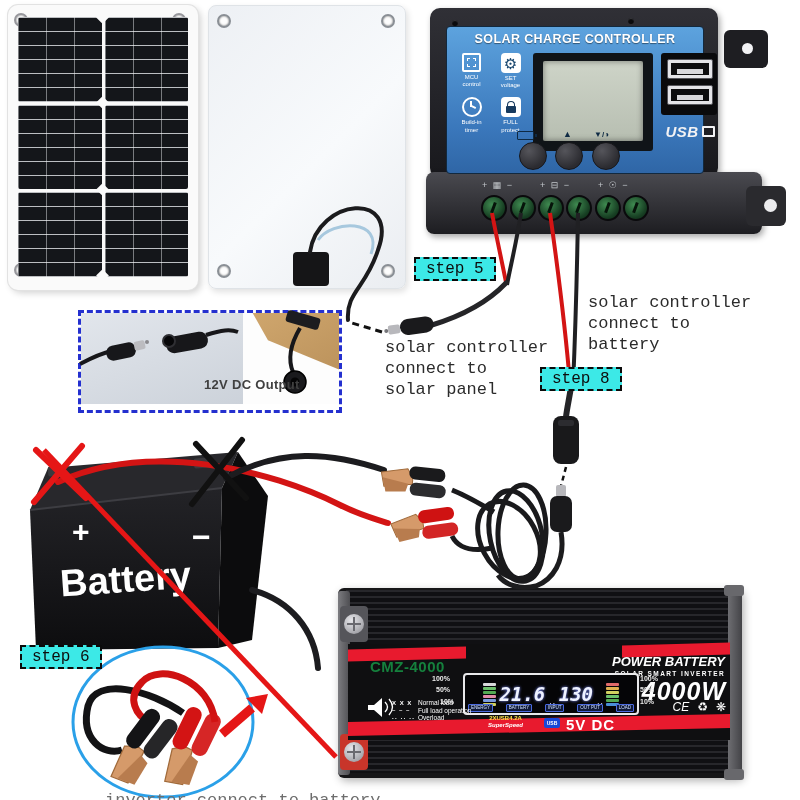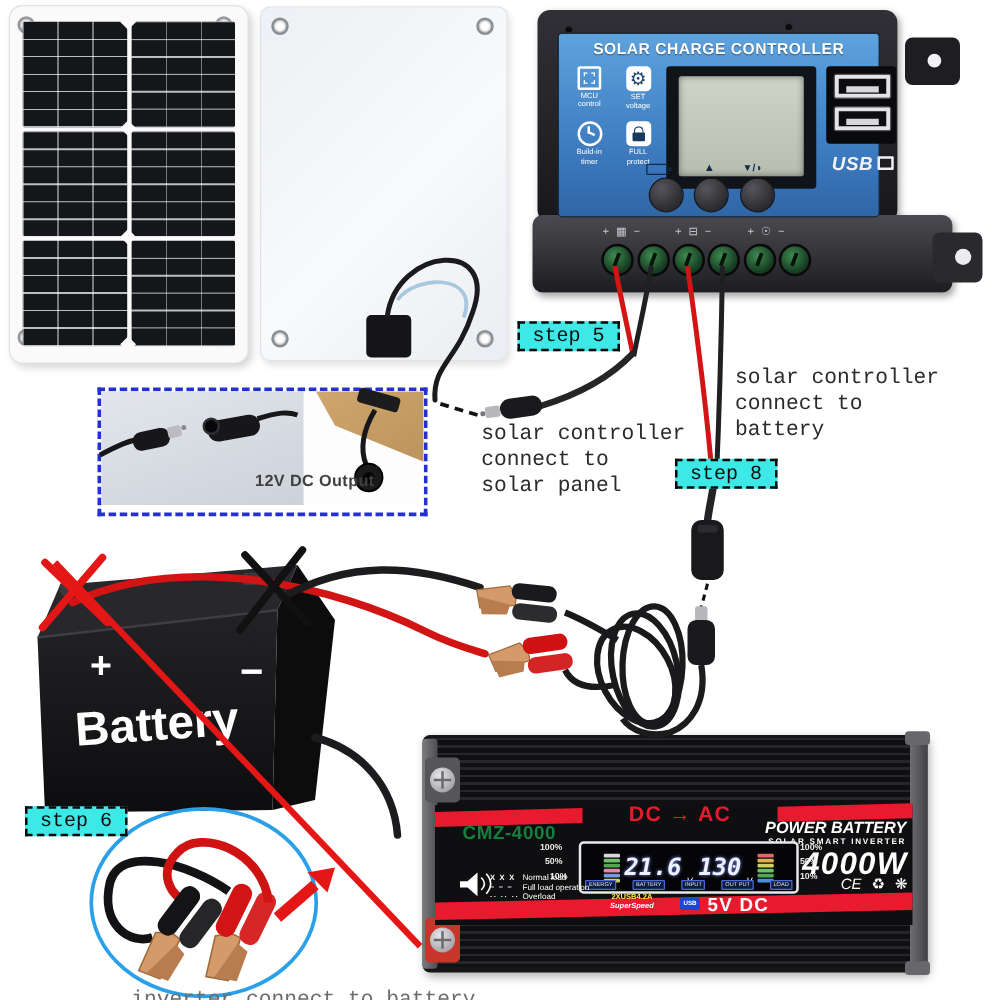--- a/index.html
+++ b/index.html
@@ -266,21 +266,20 @@
     <span class="tab" style="right:-2px;bottom:-2px"></span>
     <div class="bolt" style="top:18px;background:#55555a">
         <span class="screwhead"></span>
       </div>
     <div class="bolt" style="top:146px;background:#c8352a">
         <span class="screwhead"></span>
       </div>
     <div class="band">
       <div class="stripe" style="left:0;top:4px;width:118px;height:12px;transform:skewY(-1.5deg)"></div>
       <div class="stripe" style="left:274px;right:0;top:0;height:12px;transform:skewY(-1.5deg)"></div>
-      <div class="dcac">DC → AC</div>
       <div class="model">CMZ-4000</div>
       <div class="brand">POWER BATTERY</div>
       <div class="subbrand">SOLAR SMART INVERTER</div>
       <div class="power">4000W</div>
       <span class="sc" style="left:84px;top:31px">100%</span>
       <span class="sc" style="left:88px;top:42px">50%</span>
       <span class="sc" style="left:92px;top:54px">10%</span>
       <span class="sc" style="left:292px;top:31px">100%</span>
       <span class="sc" style="left:292px;top:42px">50%</span>
       <span class="sc" style="left:292px;top:54px">10%</span>

